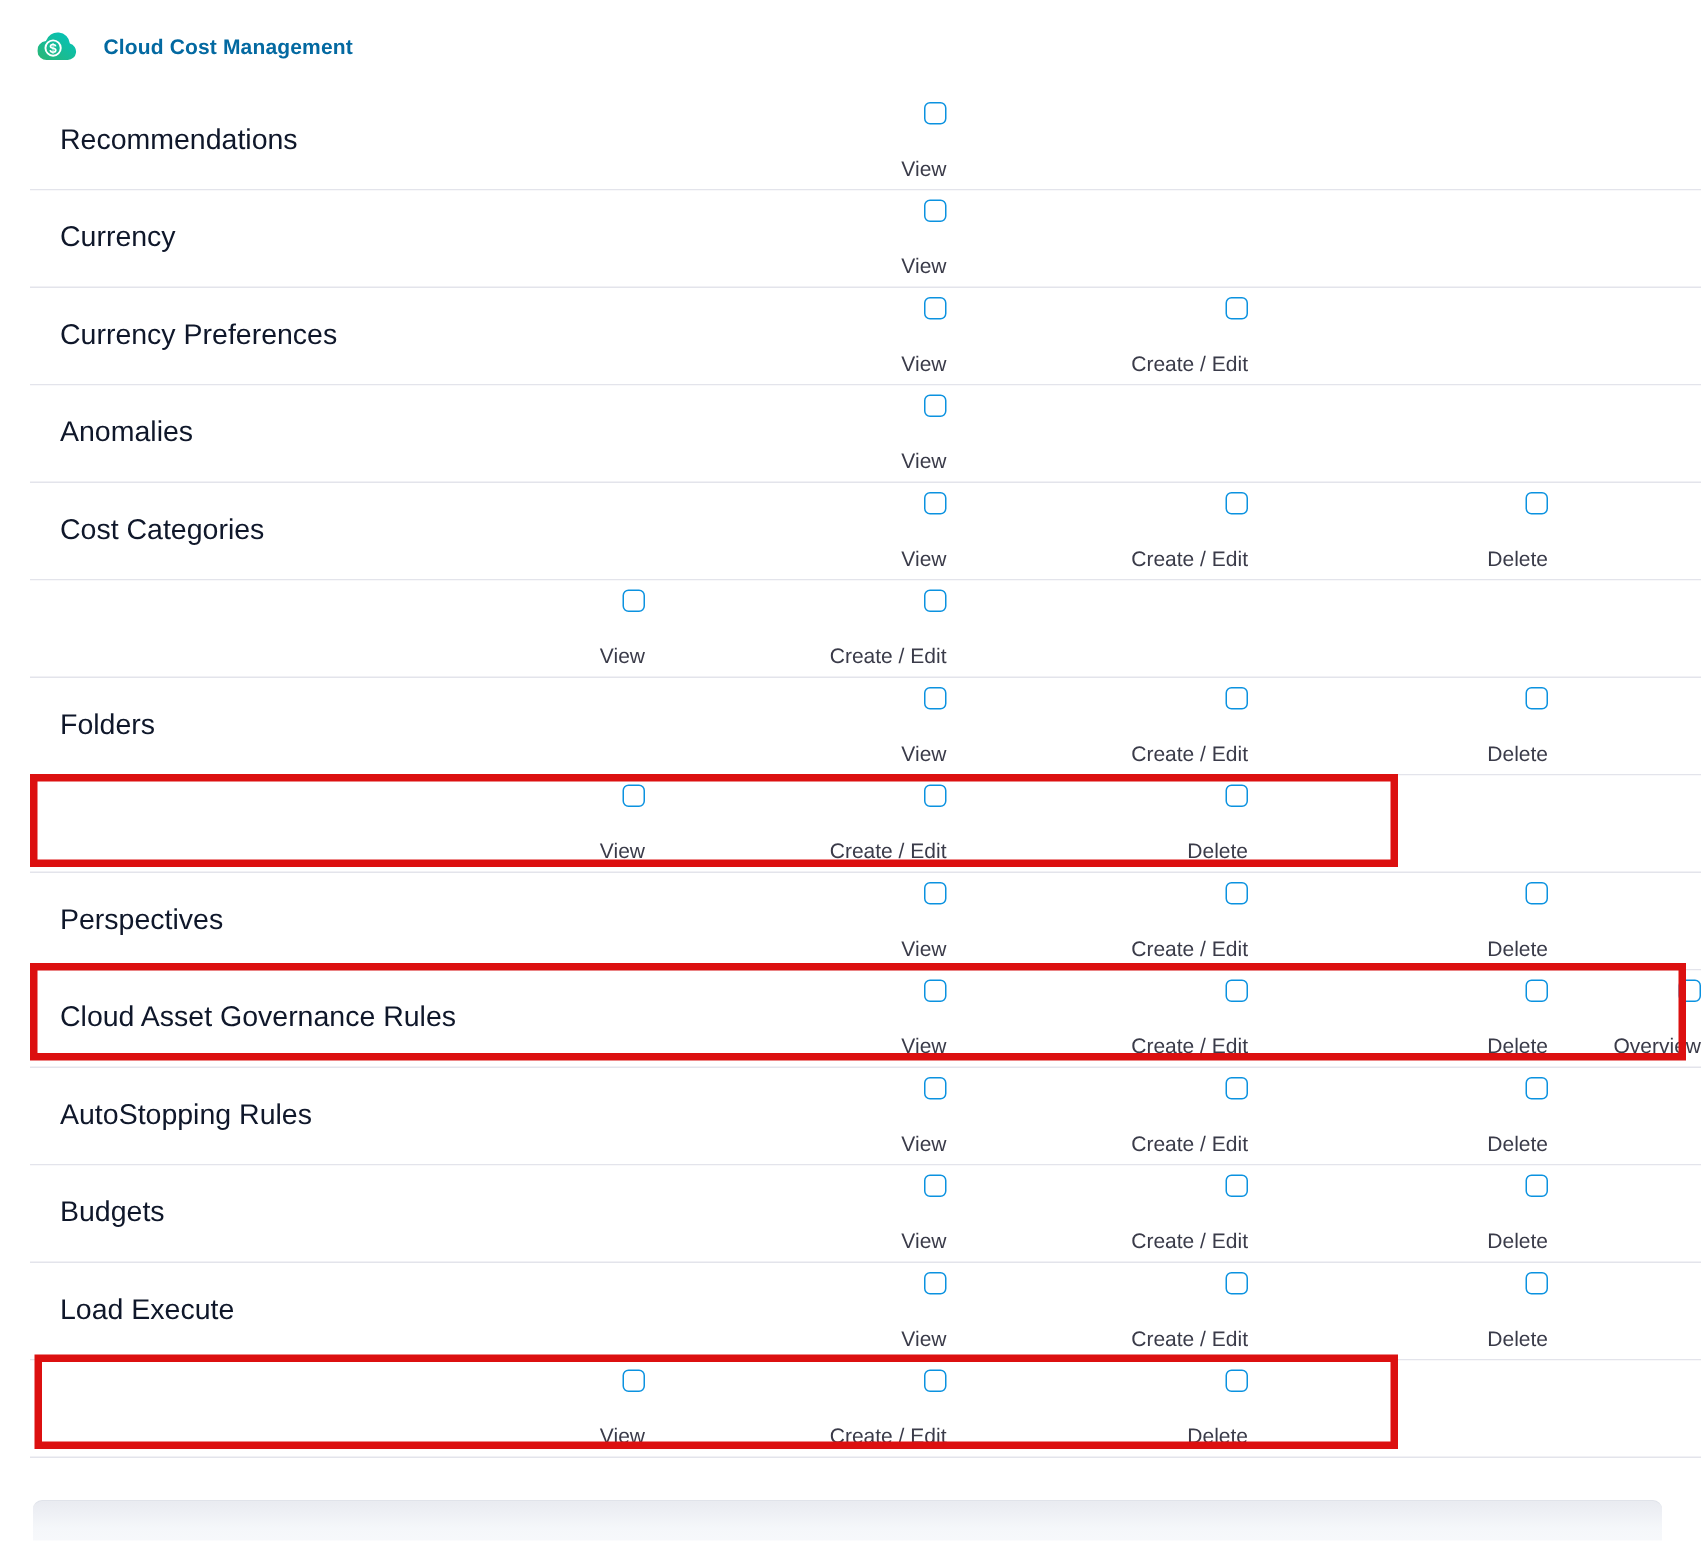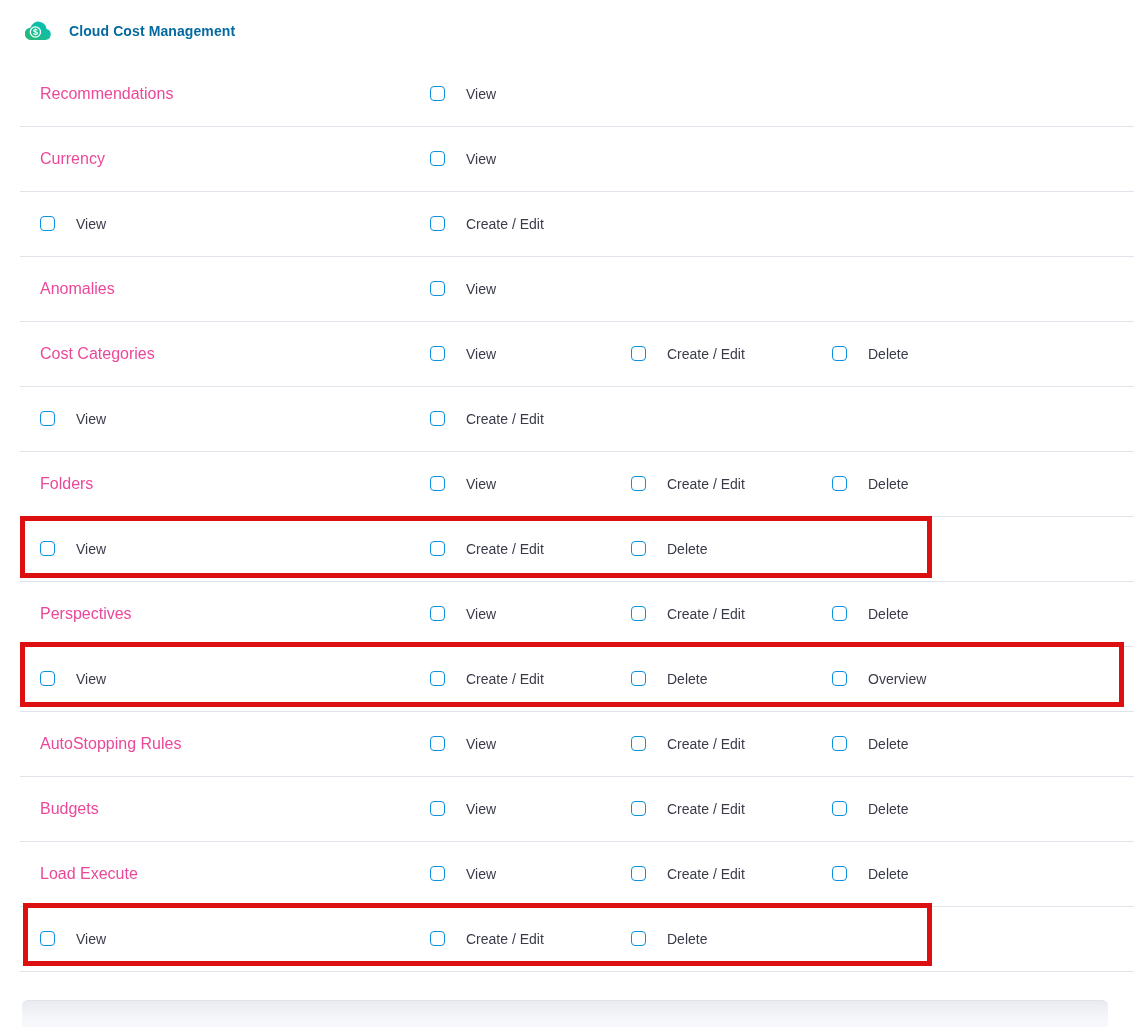--- a/index.html
+++ b/index.html
@@ -15,22 +15,22 @@
   .module-icon{width:27px;height:20px;flex:0 0 auto;}
   .module-title{font-size:14px;font-weight:700;color:#0369a1;letter-spacing:.1px;}
   
   .perm-table{position:relative;}
   .row{
     margin-left:20px;width:calc(100% - 20px);height:65px;
     display:grid;grid-template-columns:390px 201px 201px 200px auto;
     align-items:center;padding-left:20px;box-sizing:border-box;
     border-bottom:1px solid #e3e4eb;background:#fff;
   }
-  .rlabel{font-size:16px;color:#ec4899;}
-  .perm{display:flex;align-items:flex-start;gap:21px;cursor:pointer;}
+  .rlabel{font-size:19px;color:#0f172a;}
+  .perm{display:flex;align-items:flex-end;gap:21px;cursor:pointer;flex-direction:column;}
   .cb{
     width:15px;height:15px;flex:0 0 auto;border:1.6px solid #0b92e0;
     border-radius:4px;background:#fff;box-sizing:border-box;
   }
   .plabel{font-size:14px;color:#3a3b49;}
   .empty{min-height:1px;}
   
   .hl{position:absolute;border:5px solid #dc1010;pointer-events:none;box-sizing:border-box;}
   .hl1{left:20px;top:516px;width:912px;height:62px;}
   .hl2{left:20px;top:642px;width:1104px;height:65px;}
@@ -79,20 +79,21 @@
     <label class="perm">
       <span class="cb"></span>
       <span class="plabel">View</span>
     </label>
     <div class="empty"></div>
     <div class="empty"></div>
     <div class="empty"></div>
   </div>
 
   <div class="row">
+    <div class="rlabel">Currency Preferences</div>
     <label class="perm">
       <span class="cb"></span>
       <span class="plabel">View</span>
     </label>
     <label class="perm">
       <span class="cb"></span>
       <span class="plabel">Create / Edit</span>
     </label>
     <div class="empty"></div>
     <div class="empty"></div>
@@ -183,20 +184,21 @@
       <span class="plabel">Create / Edit</span>
     </label>
     <label class="perm">
       <span class="cb"></span>
       <span class="plabel">Delete</span>
     </label>
     <div class="empty"></div>
   </div>
 
   <div class="row">
+    <div class="rlabel">Cloud Asset Governance Rules</div>
     <label class="perm">
       <span class="cb"></span>
       <span class="plabel">View</span>
     </label>
     <label class="perm">
       <span class="cb"></span>
       <span class="plabel">Create / Edit</span>
     </label>
     <label class="perm">
       <span class="cb"></span>

